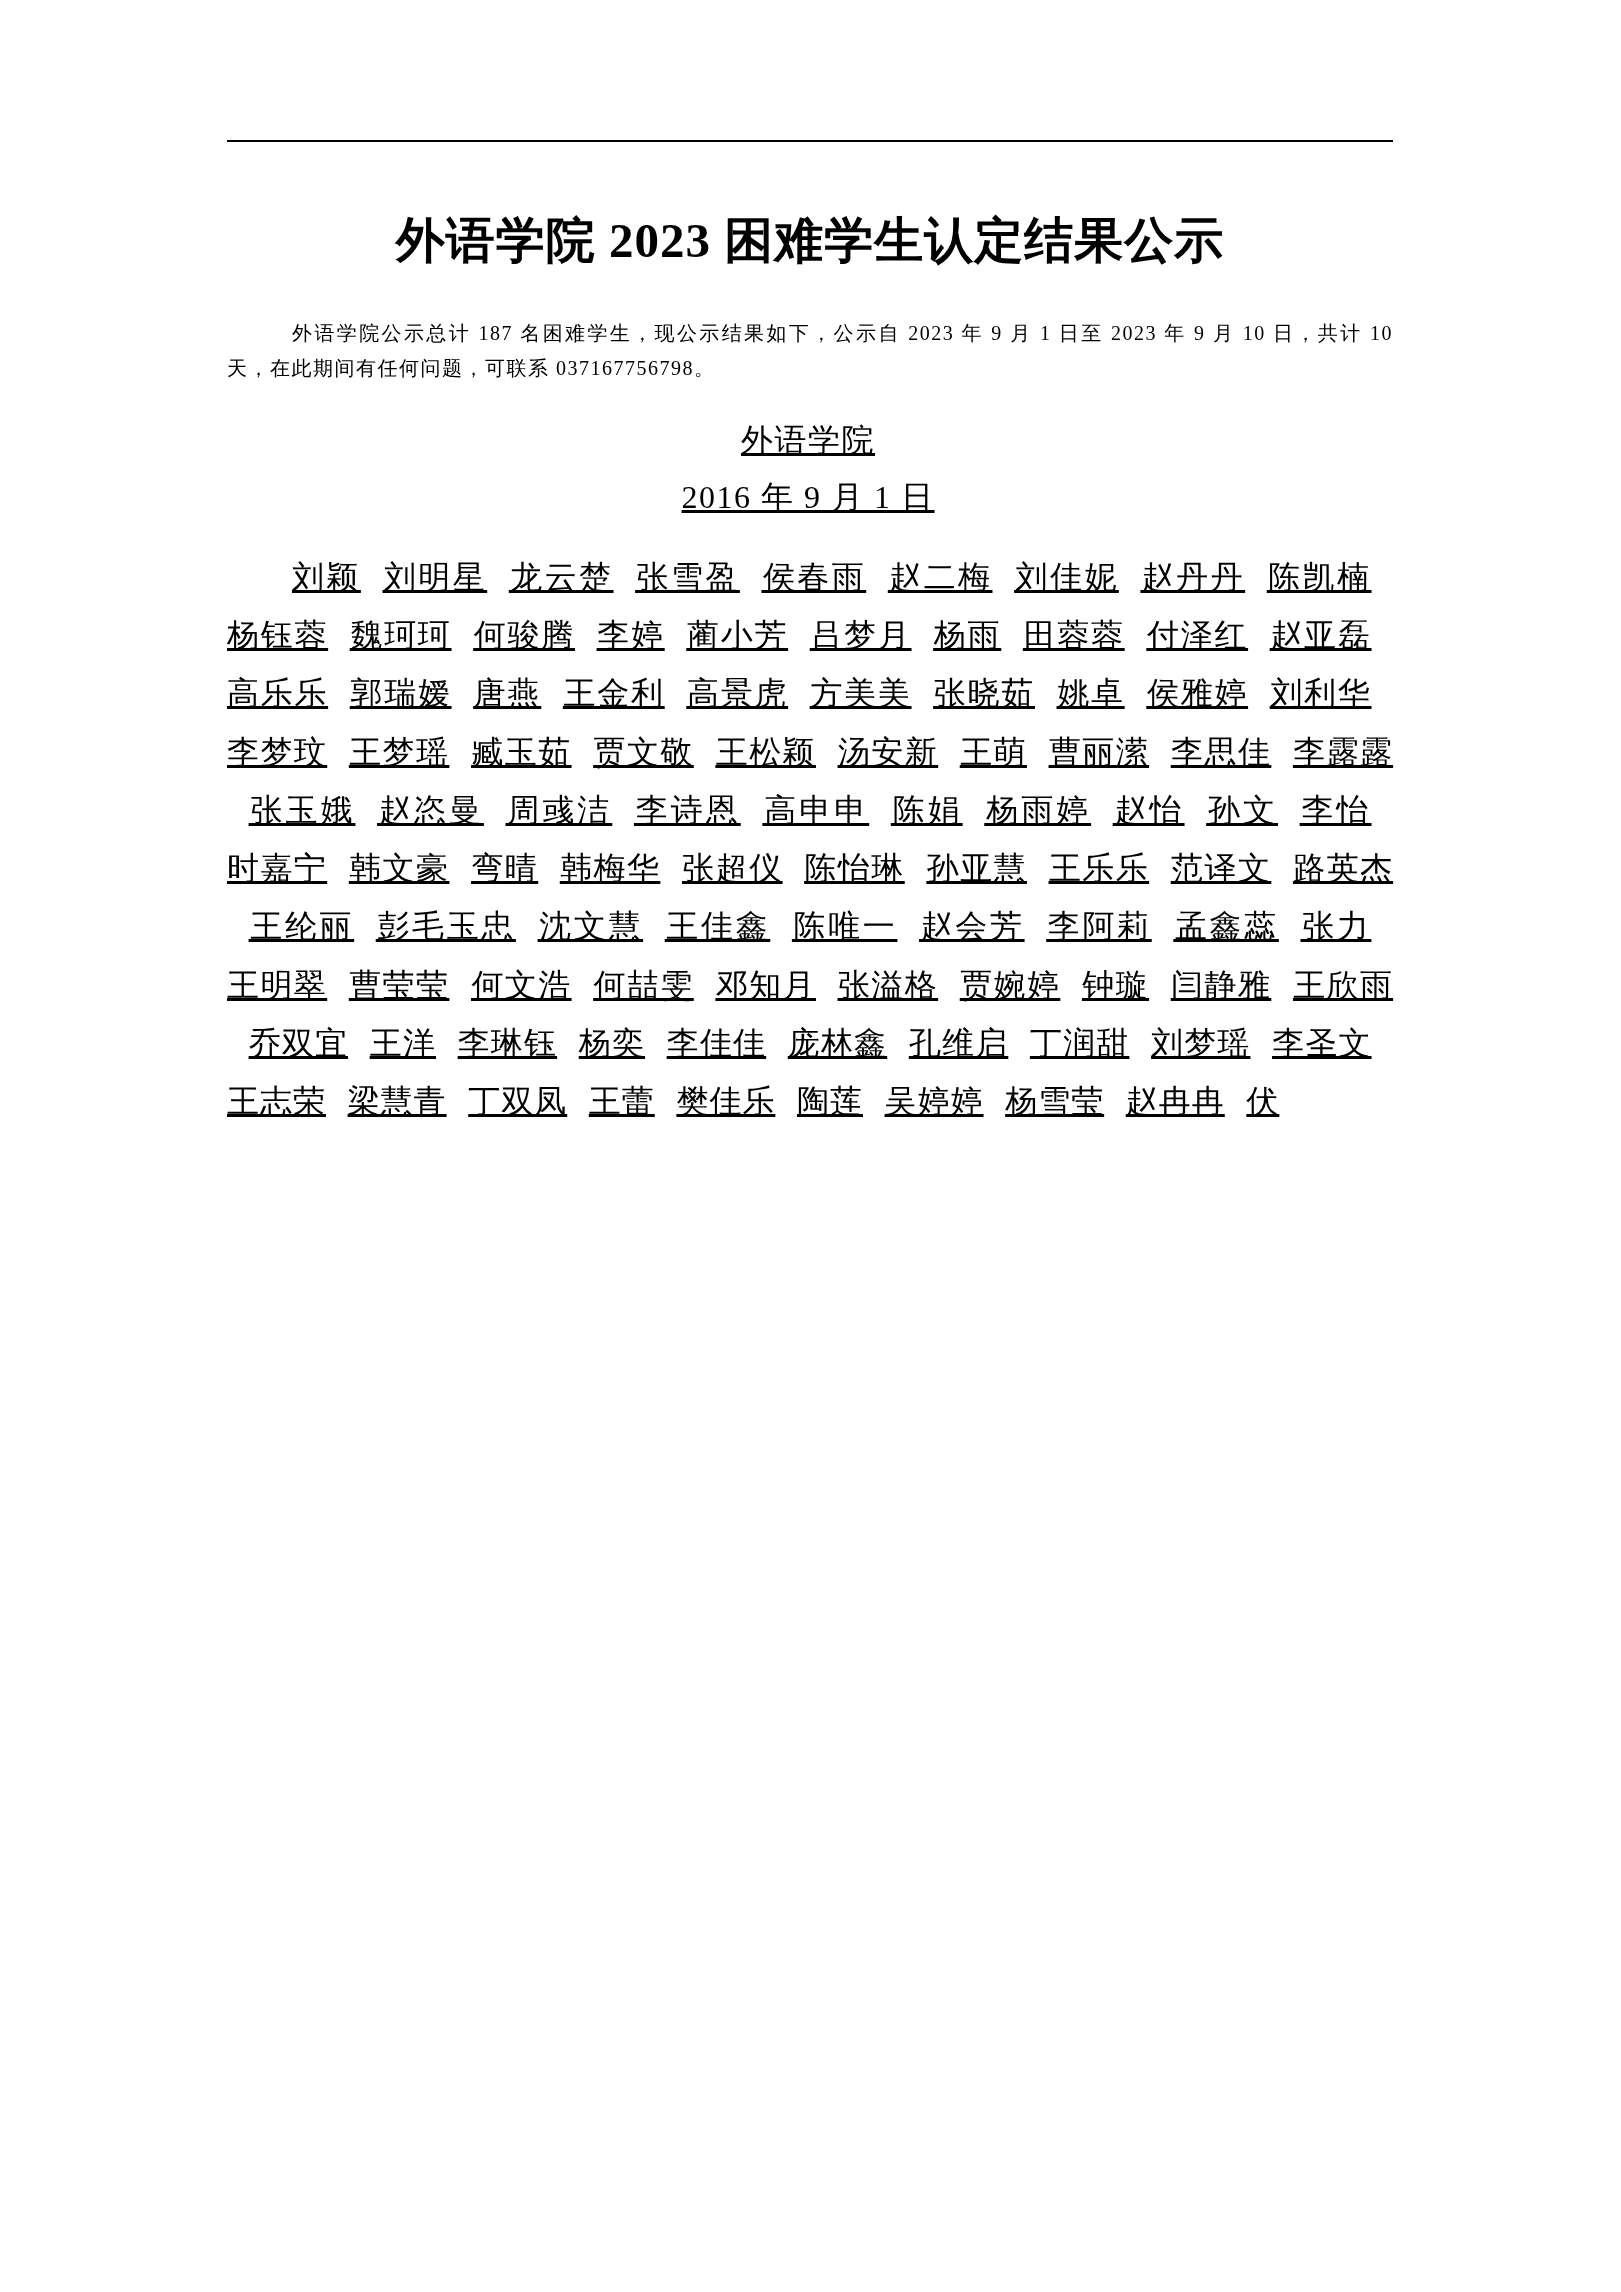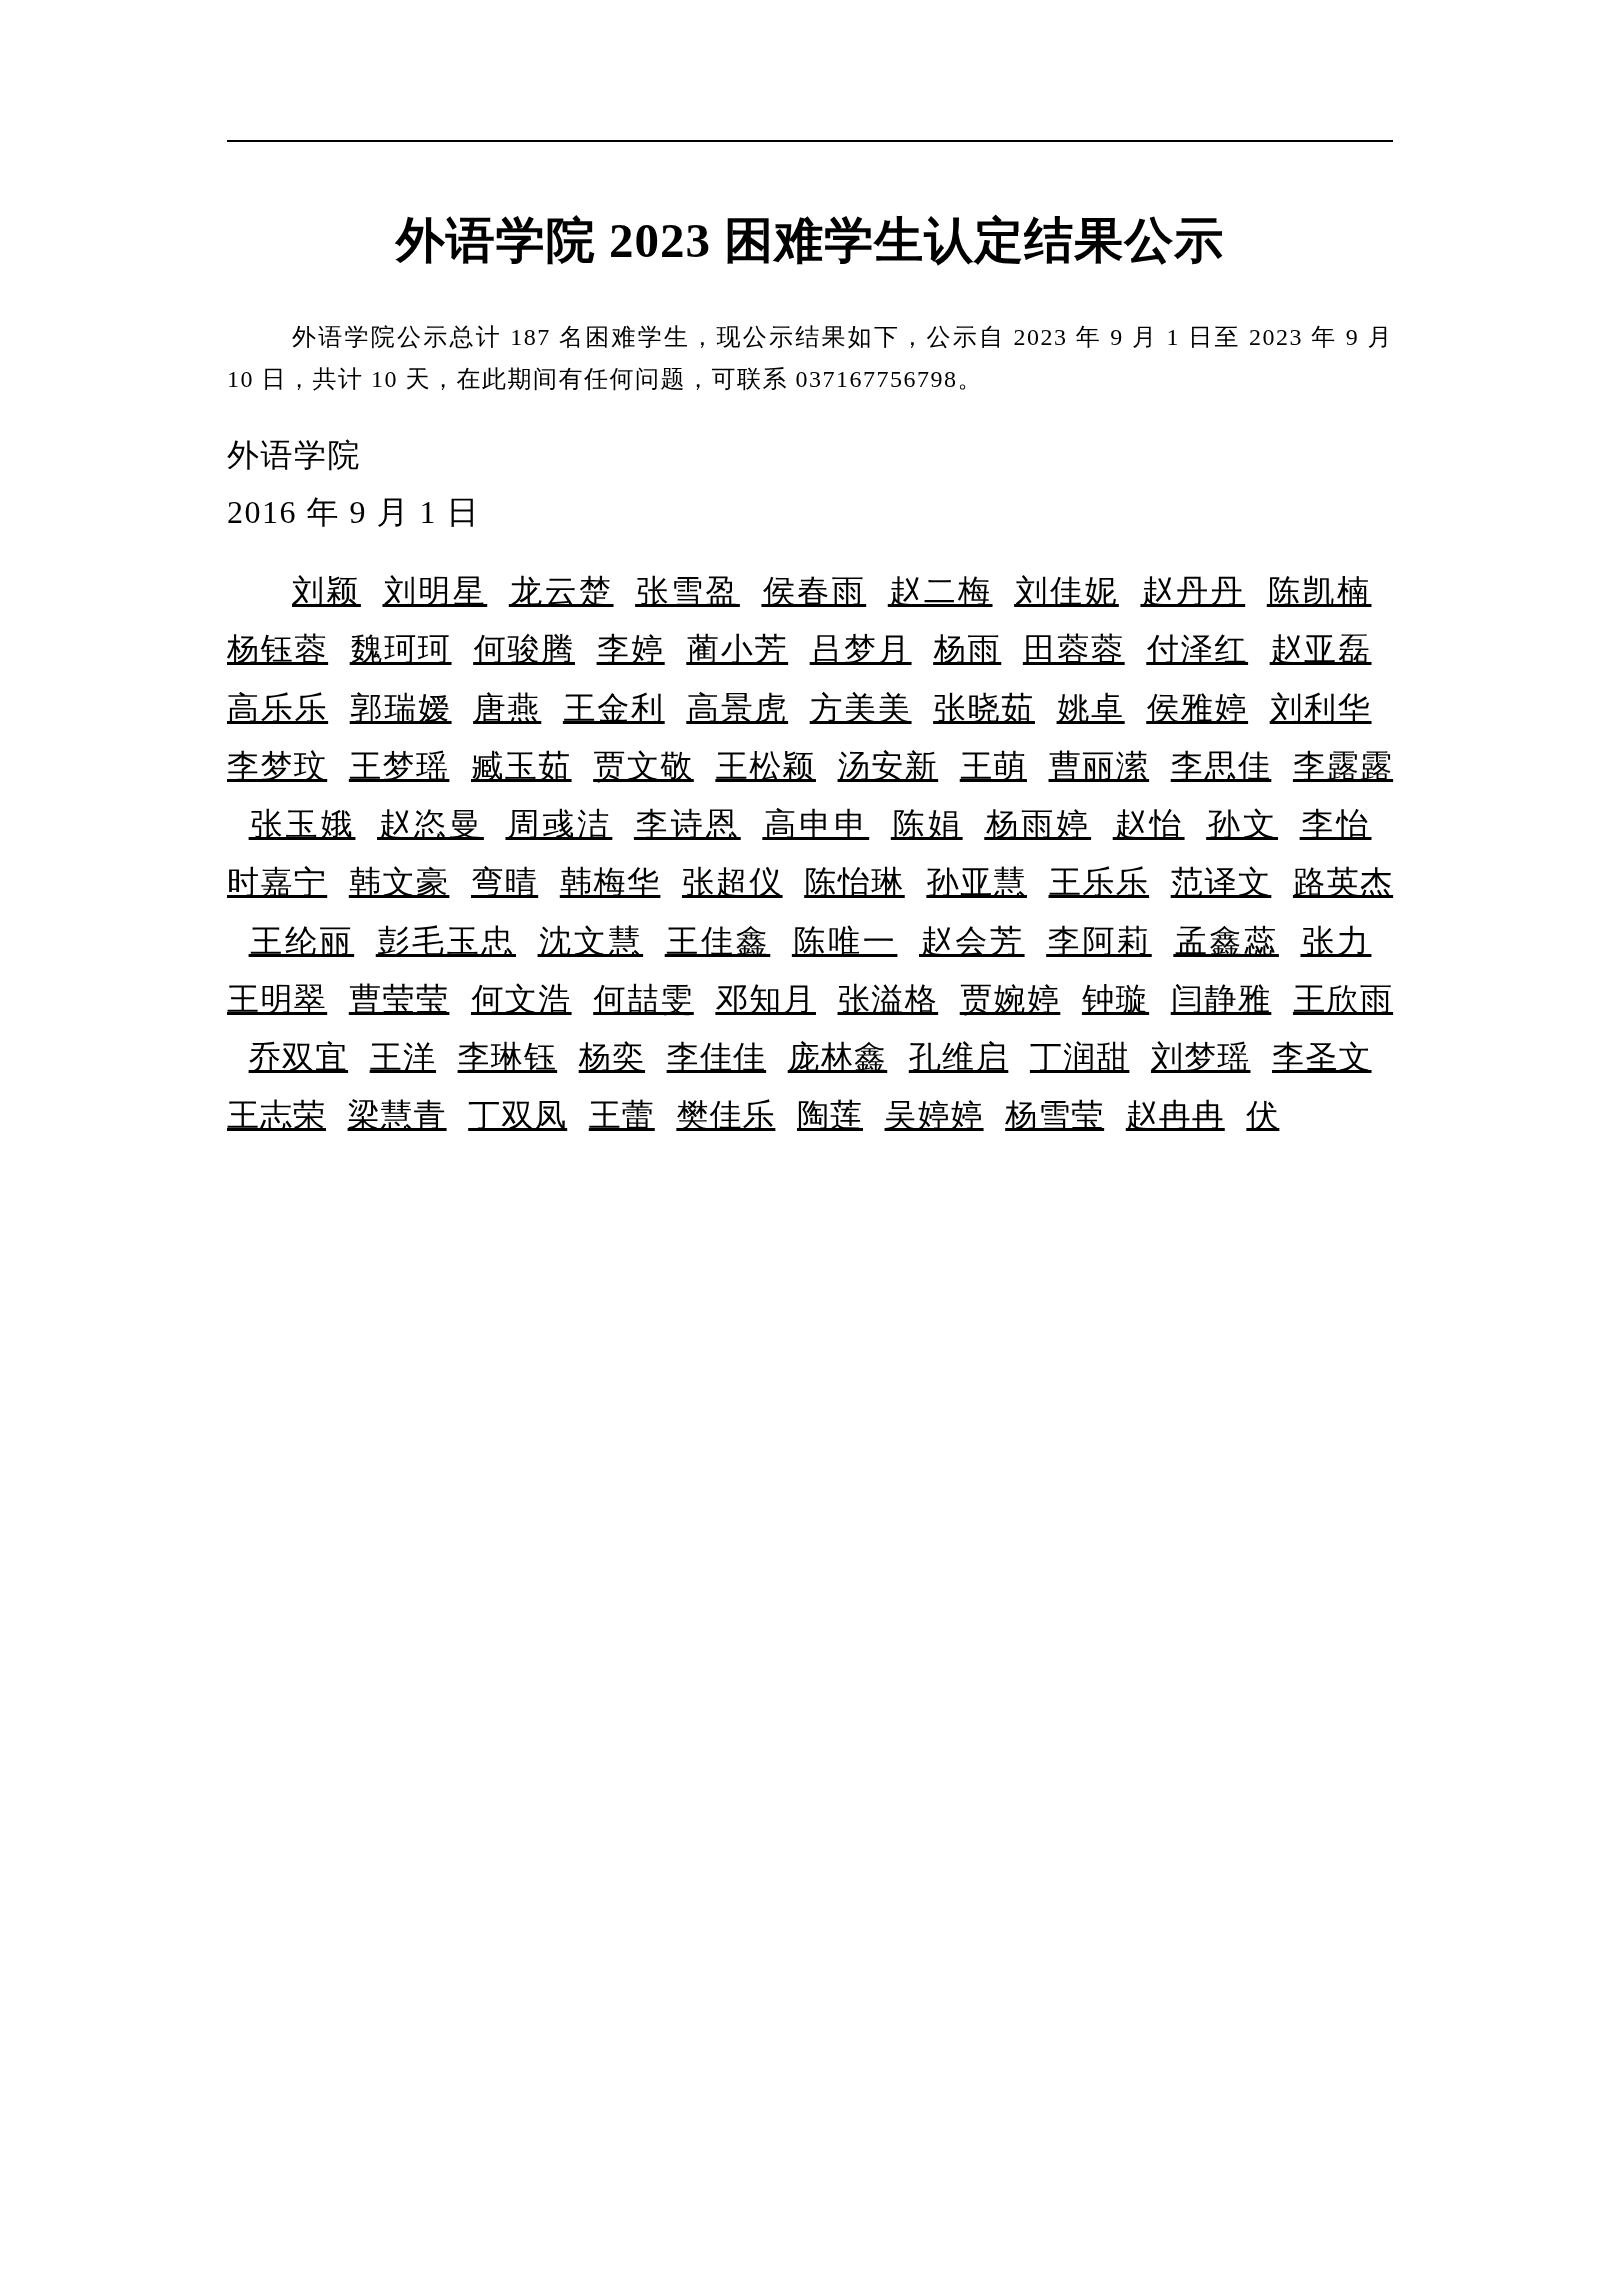--- a/index.html
+++ b/index.html
@@ -33,34 +33,35 @@
     margin-top: 67px;
     text-align: center;
     font-size: 49px;
     font-weight: bold;
     letter-spacing: 1px;
     font-family: "Liberation Serif", serif;
     line-height: 1.3;
   }
   .body-para {
     margin-top: 43px;
-    font-size: 24px;
+    font-size: 20px;
     line-height: 1.78;
     text-align: justify;
     text-justify: inter-ideograph;
     text-indent: 65px;
     letter-spacing: 1.5px;
   }
   .sign-block {
     margin-top: 25.5px;
     font-size: 32px;
     line-height: 1.78;
-    text-align: left;
+    text-align: center;
     letter-spacing: 1.5px;
     padding-right: 3.9px;
+    text-decoration: underline;
   }
   .sign-line {
     display: block;
   }
   .names {
     margin-top: 21.6px;
     font-size: 32px;
     line-height: 1.82;
     letter-spacing: 1px;
     text-align: justify;

